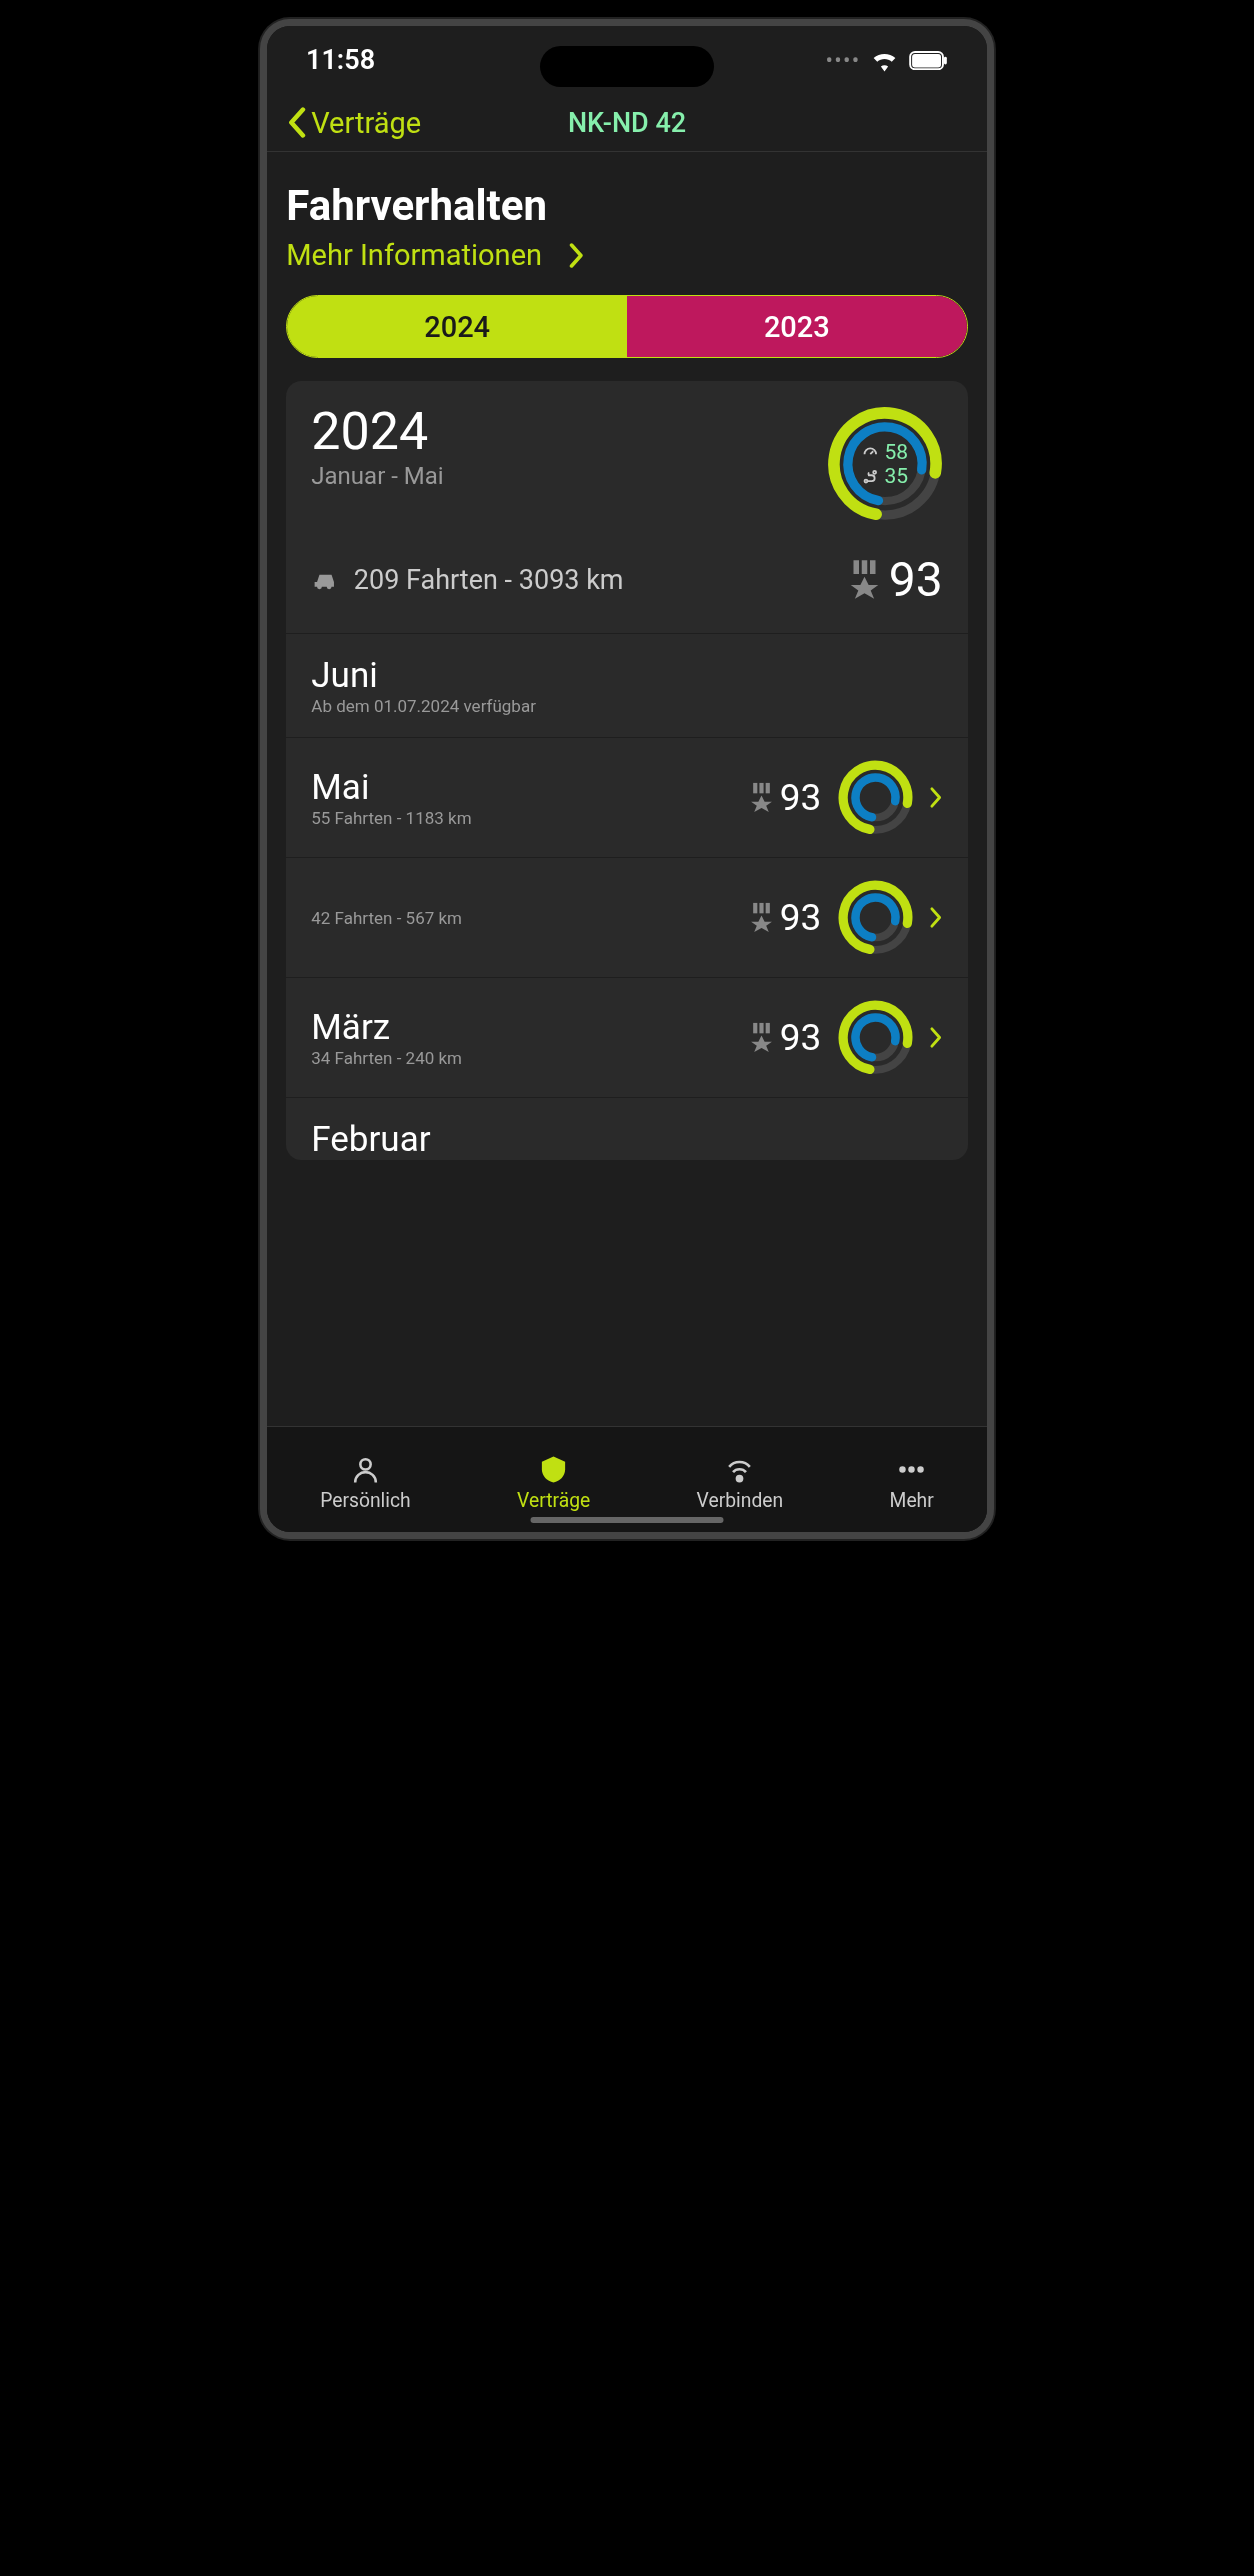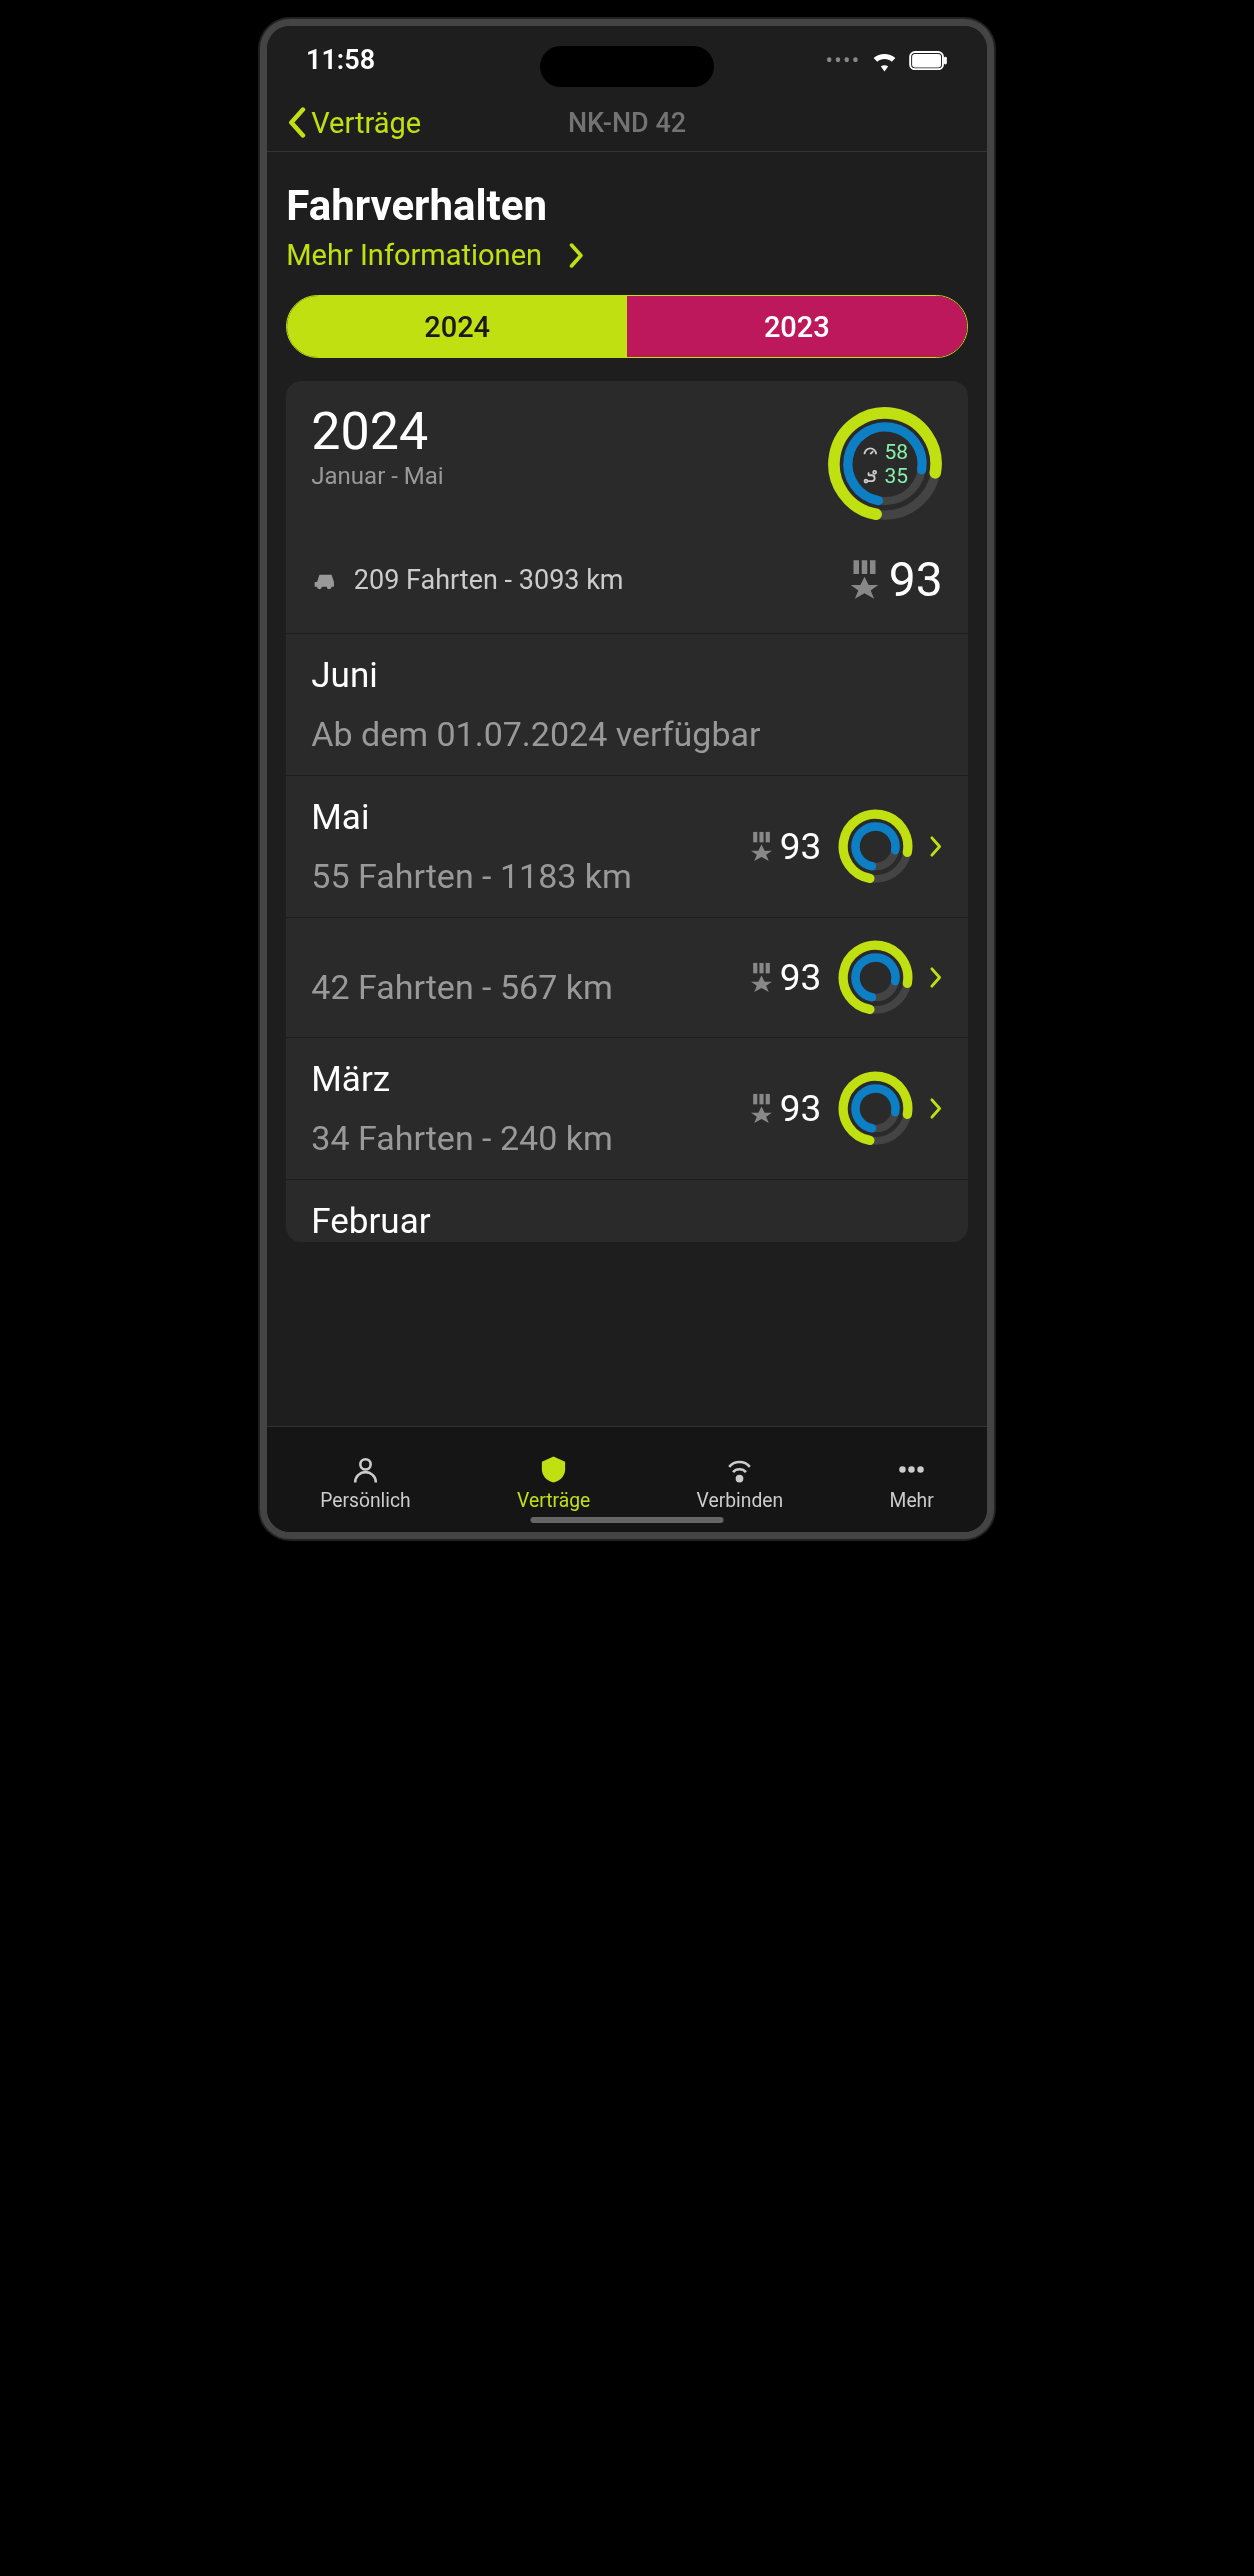--- a/index.html
+++ b/index.html
@@ -5,21 +5,21 @@
 * { margin: 0; padding: 0; box-sizing: border-box; font-family: -apple-system, BlinkMacSystemFont, "Segoe UI", Roboto, Helvetica, Arial, sans-serif; }
 body { background: #000; display: flex; justify-content: center; padding: 19.3px; }
 .phone { width: 734px; background: #1a1a1a; border-radius: 30px; overflow: hidden; border: 7.7px solid #444; box-shadow: 0 0 0 1.9px #222; position: relative; }
 .phone::before { content: ""; position: absolute; top: 19.3px; left: 50%; transform: translateX(-50%); width: 174px; height: 41px; background: #000; border-radius: 29px; z-index: 100; }
 .screen { background: #1e1e1e; height: 1506px; display: flex; flex-direction: column; position: relative; }
 .status-bar { height: 68px; display: flex; justify-content: space-between; align-items: center; padding: 0 39px; color: #fff; font-size: 27px; font-weight: 600; }
 .status-right { display: flex; align-items: center; gap: 9.7px; }
 .dots { color: #888; font-size: 19.3px; letter-spacing: 1.9px; }
 .nav-header { height: 58px; display: flex; align-items: center; padding: 0 19.3px; border-bottom: 1px solid #333; position: relative; }
 .back-link { display: flex; align-items: center; color: #c0e012; font-size: 29px; gap: 3.9px; cursor: pointer; }
-.nav-title { position: absolute; left: 50%; transform: translateX(-50%); color: #737373; font-size: 27px; font-weight: 500; text-align: right; }
+.nav-title { position: absolute; left: 50%; transform: translateX(-50%); color: #86efac; font-size: 27px; font-weight: 500; text-align: right; }
 .content { flex: 1; overflow: hidden; padding: 29px 19.3px 0; }
 .page-title { color: #fff; font-size: 42px; font-weight: 700; margin-bottom: 8px; }
 .more-info { color: #c0e012; font-size: 29px; display: flex; align-items: center; gap: 26px; margin-bottom: 23px; cursor: pointer; }
 .year-toggle { display: flex; border: 1.9px solid #c0e012; border-radius: 39px; overflow: hidden; margin-bottom: 23px; }
 .year-tab { flex: 1; text-align: center; padding: 13.5px; font-size: 29px; font-weight: 500; cursor: pointer; }
 .year-tab.active { background: #c0e012; color: #1a1a1a; }
 .year-tab.inactive { background: #be185d; color: #fff; }
 .card { background: #2a2a2a; border-radius: 15.4px; overflow: hidden; }
 .summary { padding: 25px; border-bottom: 1px solid #1e1e1e; }
 .summary-top { display: flex; justify-content: space-between; align-items: flex-start; margin-bottom: 29px; }
@@ -28,21 +28,21 @@
 .summary-bottom { display: flex; justify-content: space-between; align-items: center; }
 .trips-info { display: flex; align-items: center; gap: 13.5px; color: #ccc; font-size: 27px; }
 .score-main { display: flex; align-items: center; gap: 7.7px; color: #fff; font-size: 48px; font-weight: 400; }
 .ring-big { position: relative; width: 116px; height: 116px; }
 .ring-small { position: relative; width: 77px; height: 77px; flex-shrink: 0; }
 .ring-stats { position: absolute; top: 50%; left: 50%; transform: translate(-50%,-50%); font-size: 21px; color: #86efac; }
 .ring-stats div { display: flex; align-items: center; gap: 5.8px; }
 .month-row { padding: 21px 25px; border-bottom: 1px solid #1e1e1e; display: flex; align-items: center; gap: 15.4px; }
 .month-info { flex: 1; }
 .month-name { color: #fff; font-size: 35px; }
-.month-sub { color: #999; font-size: 34px; margin-top: 18px; }
+.month-sub { color: #999; font-size: 17px; margin-top: 0; }
 .month-score { display: flex; align-items: center; gap: 5.8px; color: #fff; font-size: 37px; }
 .pending .month-sub { color: #999; }
 .tab-bar { height: 106px; background: #151515; border-top: 1px solid #333; display: flex; justify-content: space-around; align-items: center; padding-top: 5.8px; }
 .tab-item { display: flex; flex-direction: column; align-items: center; gap: 3.9px; color: #ccc; font-size: 19.3px; cursor: pointer; }
 .tab-item.active { color: #c0e012; }
 .tab-icon { width: 31px; height: 31px; }
 .home-indicator { position: absolute; bottom: 9.7px; left: 50%; transform: translateX(-50%); width: 193px; height: 5.8px; background: #666; border-radius: 2.9px; }
 svg { display: block; }
 </style>
 </head>

